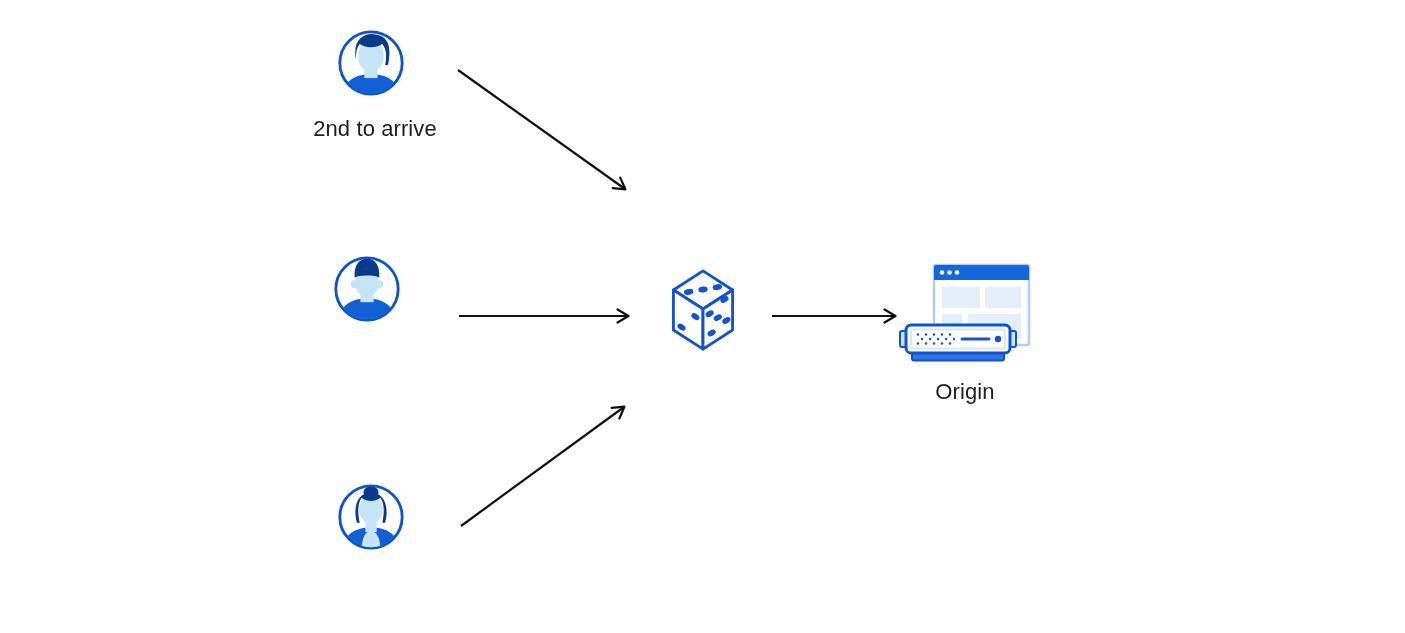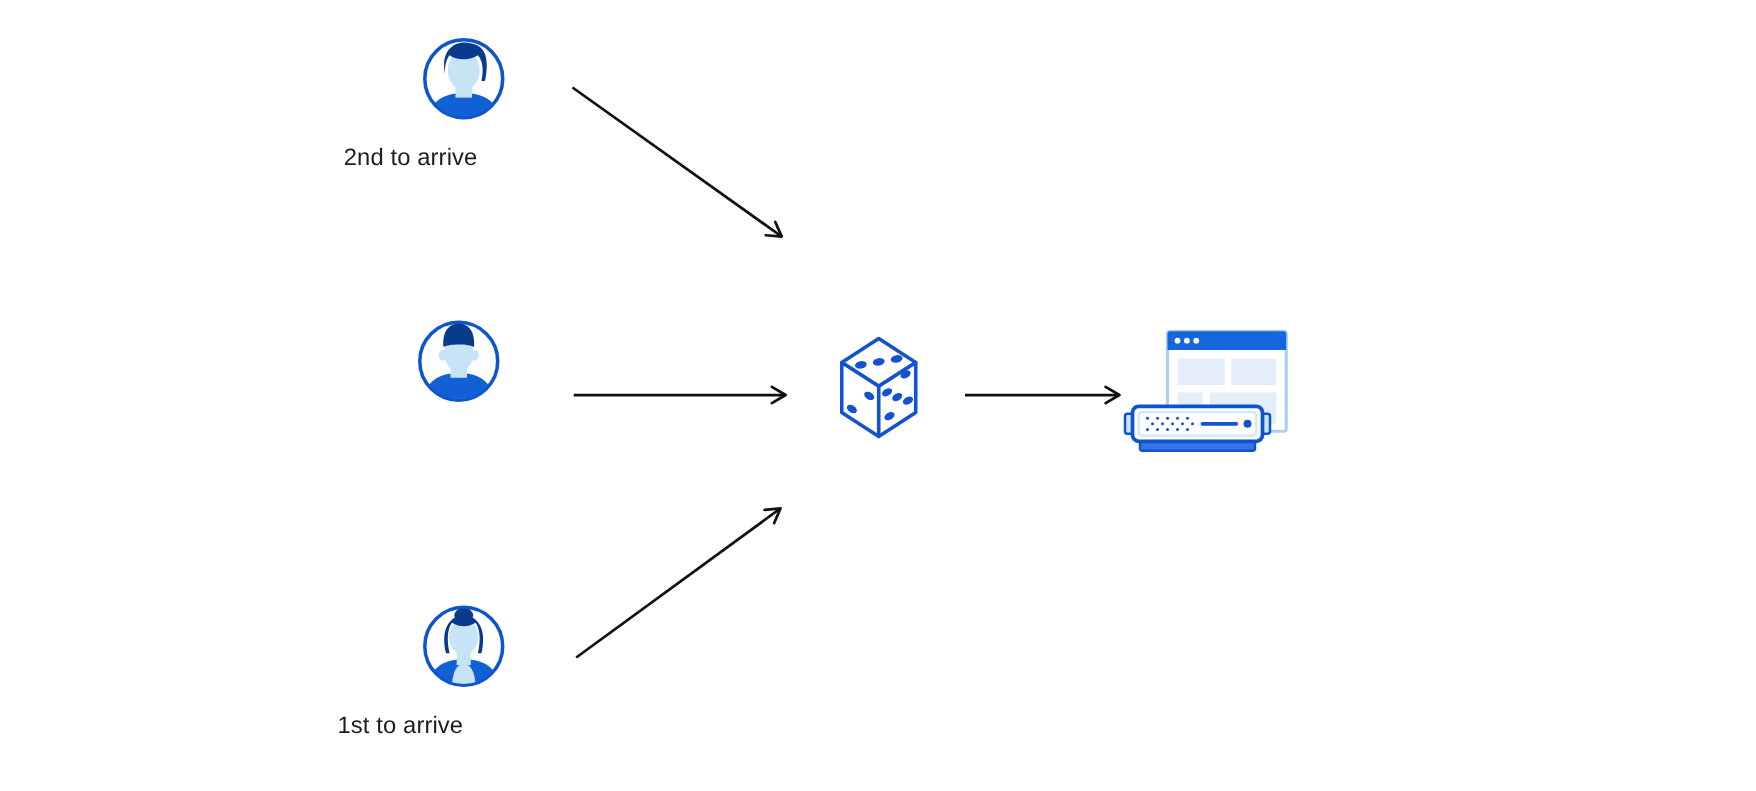--- a/index.html
+++ b/index.html
@@ -8,22 +8,22 @@
     position: relative;
     width: 1405px;
     height: 633px;
     background: #ffffff;
     overflow: hidden;
   }
   .abs { position: absolute; }
   .node-label {
     position: absolute;
     width: 200px;
-    text-align: left;
-    font-size: 19px;
+    text-align: center;
+    font-size: 22px;
     color: #1d1d1f;
     letter-spacing: 0.1px;
     white-space: nowrap;
   }
   svg { display: block; }
 </style>
 </head>
 <body>
 
 <div id="canvas">
@@ -93,21 +93,20 @@
         <path d="M26,72 C26,58 30,51 36,51 C42,51 46,58 46,72 Z" fill="#c6e4f5"></path>
         <rect x="30" y="36" width="12" height="16" fill="#c6e4f5"></rect>
         <ellipse cx="36" cy="28" rx="12.5" ry="15" fill="#c6e4f5"></ellipse>
         <ellipse cx="36" cy="10" rx="8" ry="6.5" fill="#0a3a8c"></ellipse>
         <path d="M21,42 C16,22 24,10 36,10 C48,10 56,22 51,42
                  L48,42 C51,28 49,20 46,16
                  C39,20 33,20 26,16 C23,20 21,28 24,42 Z" fill="#0a3a8c"></path>
       </g>
     </svg>
   </div>
-  <div class="node-label" style="left:270px;top:570px">1st to arrive</div>
 
   <div class="abs" style="left:668px;top:268px">
     <svg width="70" height="84" viewBox="0 0 70 88">
       <g fill="#ffffff" stroke="#1552cf" stroke-width="3" stroke-linejoin="round">
         <path d="M35,3 L66,23 L35,43 L4,23 Z"></path>
         <path d="M4,23 L35,43 L35,85 L4,65 Z"></path>
         <path d="M66,23 L35,43 L35,85 L66,65 Z"></path>
       </g>
       <g fill="#1552cf">
 
@@ -161,14 +160,15 @@
         <circle cx="20" cy="80.5" r="1.2"></circle>
           <circle cx="28" cy="80.5" r="1.2"></circle>
           <circle cx="36" cy="80.5" r="1.2"></circle>
           <circle cx="44" cy="80.5" r="1.2"></circle>
           <circle cx="52" cy="80.5" r="1.2"></circle>
       </g>
       <line x1="64" y1="76" x2="91" y2="76" stroke="#1552cf" stroke-width="3" stroke-linecap="round"></line>
       <circle cx="100" cy="76" r="3.2" fill="#1552cf"></circle>
     </svg>
   </div>
+  <div class="node-label" style="left:865px;top:379px">Origin</div>
 
 </div>
 
 </body></html>

